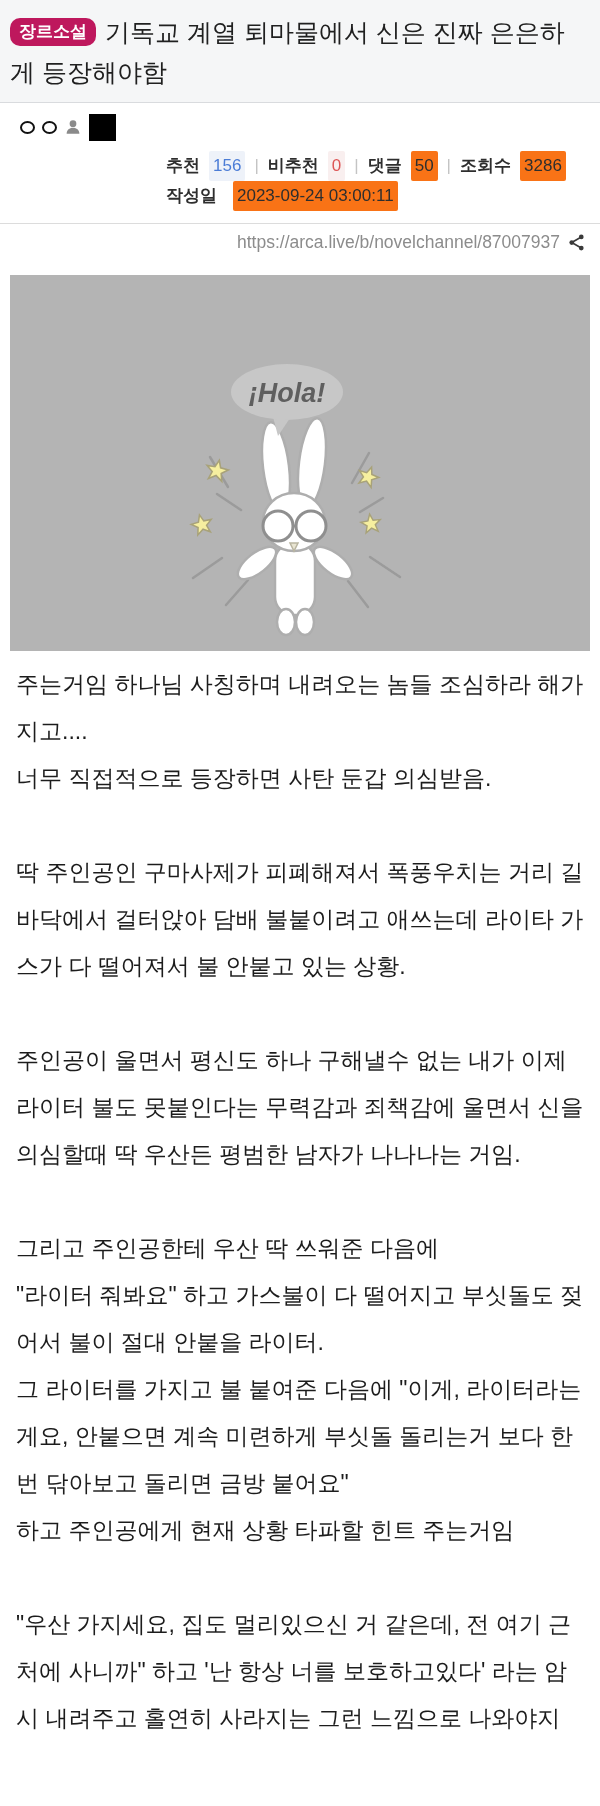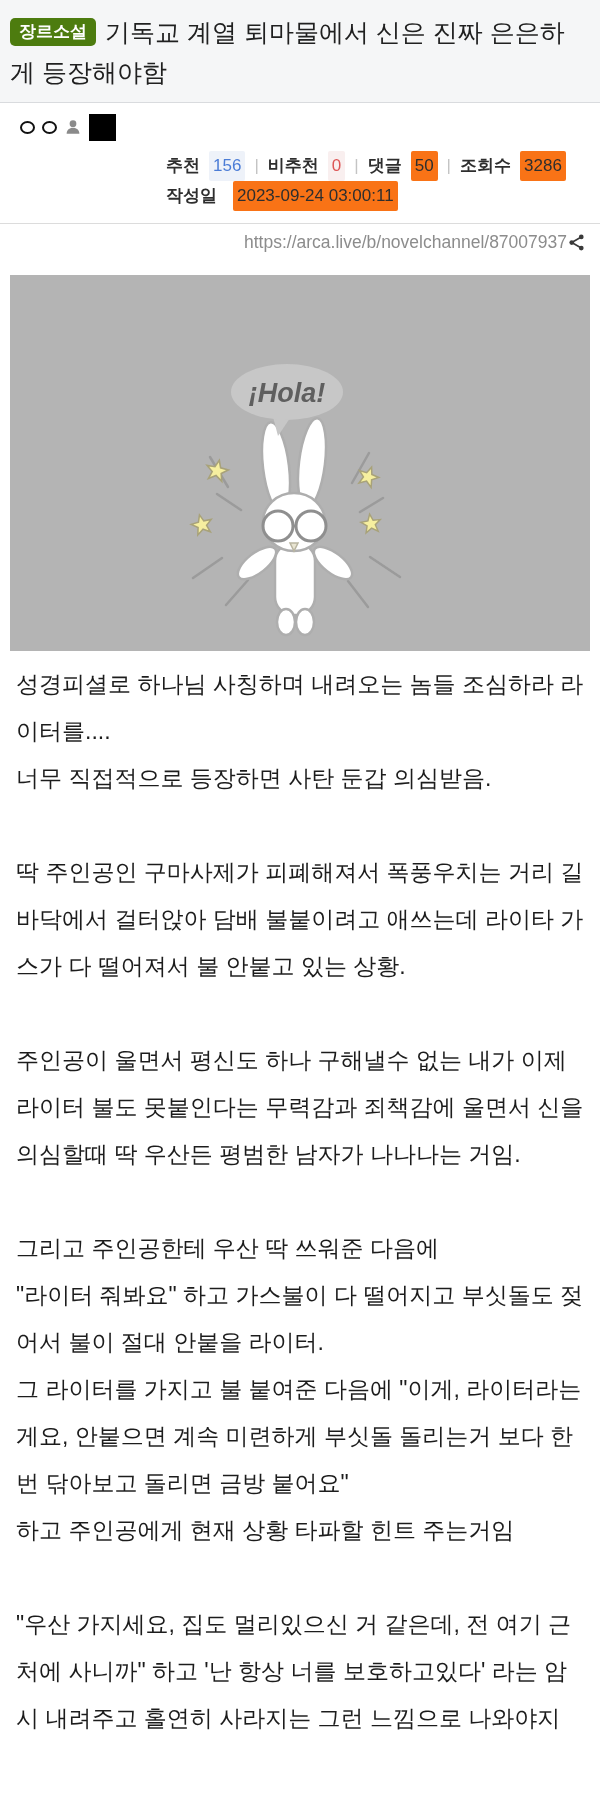--- a/index.html
+++ b/index.html
@@ -8,42 +8,42 @@
     width:600px; height:1806px; margin:0 auto; background:#fff;
     font-family:"Liberation Sans", sans-serif; color:#1f1f1f; overflow:hidden;
   }
   
   .post-header {
     background:#f5f6f7; padding:12px 12px 10px 10px;
     border-bottom:1px solid #d9dbde;
     font-size:25px; line-height:40px; font-weight:500; color:#202020;
   }
   .cat-badge {
-    display:inline-block; background:#4d7c0f; color:#fff;
+    display:inline-block; background:#be185d; color:#fff;
     font-size:17px; font-weight:700; line-height:1; padding:5px 9px 6px;
-    border-radius:5px; margin-right:9px; vertical-align:4px;
+    border-radius:10px; margin-right:9px; vertical-align:4px;
   }
   
   .info { padding:8px 0 12px; }
   .user-row { display:flex; align-items:center; gap:7px; padding-left:20px; height:32px; }
   .ring { width:15px; height:13px; border:2px solid #111; border-radius:50%; }
   .person { width:18px; height:18px; }
   .redacted { width:27px; height:27px; background:#000; }
   .meta-block { margin:8px 0 0 166px; font-size:17px; }
   .stats-row { display:flex; align-items:flex-end; gap:9px; line-height:30px; white-space:nowrap; }
   .m-label { font-weight:700; color:#2e2e2e; }
   .m-val { padding:0 4px; border-radius:2px; background:#f97316; color:#2e2e2e; }
   .m-val.blue { color:#4b7cd6; background:#eef2f9; }
   .m-val.red  { color:#dd5555; background:#f9efef; }
   .sep { color:#c4c4c4; font-weight:400; }
   .date-row { line-height:30px; display:flex; gap:16px; align-items:center; }
   .divider { border:none; border-top:1px solid #dcdcdc; }
   
   .url-row {
-    display:flex; justify-content:flex-end; align-items:center; gap:0;
+    display:flex; justify-content:flex-end; align-items:center; gap:7px;
     padding:8px 14px 0 0; margin-bottom:22px;
     font-size:17.5px; color:#8c8c8c;
   }
   .share-svg { width:19px; height:19px; display:block; }
   
   .post-image { display:block; margin:0 auto; }
   
   .content { padding:10px 16px 0; font-size:23px; line-height:47px; color:#1c1c1c; }
   .para { word-break:break-all; }
   .para:empty { height:47px; }
@@ -145,21 +145,21 @@
     </g>
 
     <g>
       <path d="M262 138 L268 161 L282 140 Z" fill="#c7c7c7"></path>
       <ellipse cx="277" cy="117" rx="56" ry="28" fill="#c7c7c7"></ellipse>
       <text x="277" y="127" text-anchor="middle" font-family="Liberation Sans, sans-serif" font-size="27" font-weight="bold" font-style="italic" fill="#5f5f5f">¡Hola!</text>
     </g>
   </svg>
 
   <div class="content">
-    <p class="para">성경피셜로 하나님 사칭하며 내려오는 놈들 조심하라 라이터를....</p>
+    <p class="para">주는거임 하나님 사칭하며 내려오는 놈들 조심하라 해가지고....</p>
     <p class="para">너무 직접적으로 등장하면 사탄 둔갑 의심받음.</p>
     <p class="para"></p>
     <p class="para">딱 주인공인 구마사제가 피폐해져서 폭풍우치는 거리 길바닥에서 걸터앉아 담배 불붙이려고 애쓰는데 라이타 가스가 다 떨어져서 불 안붙고 있는 상황.</p>
     <p class="para"></p>
     <p class="para">주인공이 울면서 평신도 하나 구해낼수 없는 내가 이제 라이터 불도 못붙인다는 무력감과 죄책감에 울면서 신을 의심할때 딱 우산든 평범한 남자가 나나나는 거임.</p>
     <p class="para"></p>
     <p class="para">그리고 주인공한테 우산 딱 쓰워준 다음에</p>
     <p class="para">"라이터 줘봐요" 하고 가스불이 다 떨어지고 부싯돌도 젖어서 불이 절대 안붙을 라이터.</p>
     <p class="para">그 라이터를 가지고 불 붙여준 다음에 "이게, 라이터라는게요, 안붙으면 계속 미련하게 부싯돌 돌리는거 보다 한번 닦아보고 돌리면 금방 붙어요"</p>
     <p class="para">하고 주인공에게 현재 상황 타파할 힌트 주는거임</p>

